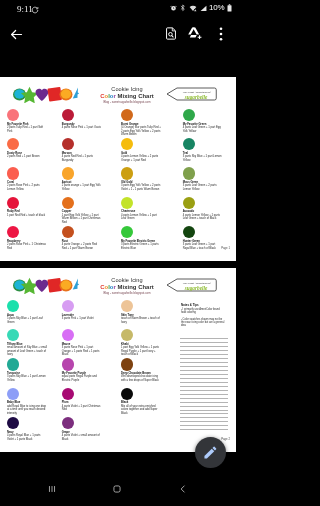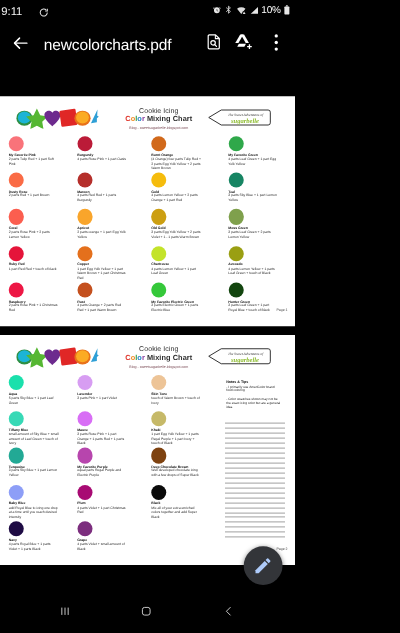--- a/index.html
+++ b/index.html
@@ -2,21 +2,21 @@
 <html><head>
 <meta charset="utf-8">
 <style>
   html,body{margin:0;padding:0;background:#000;}
   body{width:236px;height:506px;overflow:hidden;
        font-family:"Liberation Sans",sans-serif;-webkit-font-smoothing:antialiased;}
   .screen{position:relative;width:236px;height:506px;background:#000;overflow:hidden;}
 
   
   .statusbar{position:absolute;left:0;top:0;width:236px;height:17px;color:#f2f2f2;}
-  .sb-time{position:absolute;left:1px;top:4px;font-size:9px;letter-spacing:0px;line-height:10px;}
+  .sb-time{position:absolute;left:17px;top:4px;font-size:9px;letter-spacing:0px;line-height:10px;font-family:Liberation Serif, serif;}
   .sb-sync{position:absolute;left:31px;top:6px;line-height:0;}
   .sb-right{position:absolute;right:4px;top:4px;display:flex;align-items:center;gap:2.5px;line-height:0;}
   .sb-batt{font-size:8px;line-height:8px;letter-spacing:-.2px;color:#fff;}
 
   
   .appbar{position:absolute;left:0;top:17px;width:236px;height:41px;}
   .ab-back{position:absolute;left:9px;top:9.5px;width:16px;height:16px;line-height:0;}
   .ab-title{position:absolute;left:35px;top:11.5px;color:#fff;font-size:12.4px;letter-spacing:-.1px;}
   .ab-icons{position:absolute;left:0;top:0;width:236px;height:41px;line-height:0;}
   .ab-icons > span{position:absolute;}
@@ -106,21 +106,20 @@
     </div>
   </div>
 
   <div class="appbar">
     <div class="ab-back">
       <svg width="15" height="15" viewBox="0 0 24 24" fill="none" stroke="#fff" stroke-width="1.9" stroke-linecap="round" stroke-linejoin="round">
         <path d="M20 12H4.4"></path>
           <path d="M10.6 5.6 4.2 12l6.4 6.4"></path>
       </svg>
     </div>
-    <div class="ab-title">newcolorcharts.pdf</div>
     <div class="ab-icons">
       <span style="left:165px;top:10px;">
         <svg width="12" height="13" viewBox="0 0 22 24" fill="none">
           <path d="M13.6 1.6H4.4A1.6 1.6 0 0 0 2.8 3.2v17.6a1.6 1.6 0 0 0 1.6 1.6h13.2a1.6 1.6 0 0 0 1.6-1.6V7z" stroke="#fff" stroke-width="1.8" stroke-linejoin="round"></path>
           <path d="M13.4 1.8v5.4h5.4" stroke="#fff" stroke-width="1.6"></path>
           <circle cx="10" cy="13.4" r="3.3" stroke="#fff" stroke-width="1.8"></circle>
           <path d="M12.5 16 15 18.6" stroke="#fff" stroke-width="1.9" stroke-linecap="round"></path>
         </svg>
       </span>
       <span style="left:188px;top:10px;">

